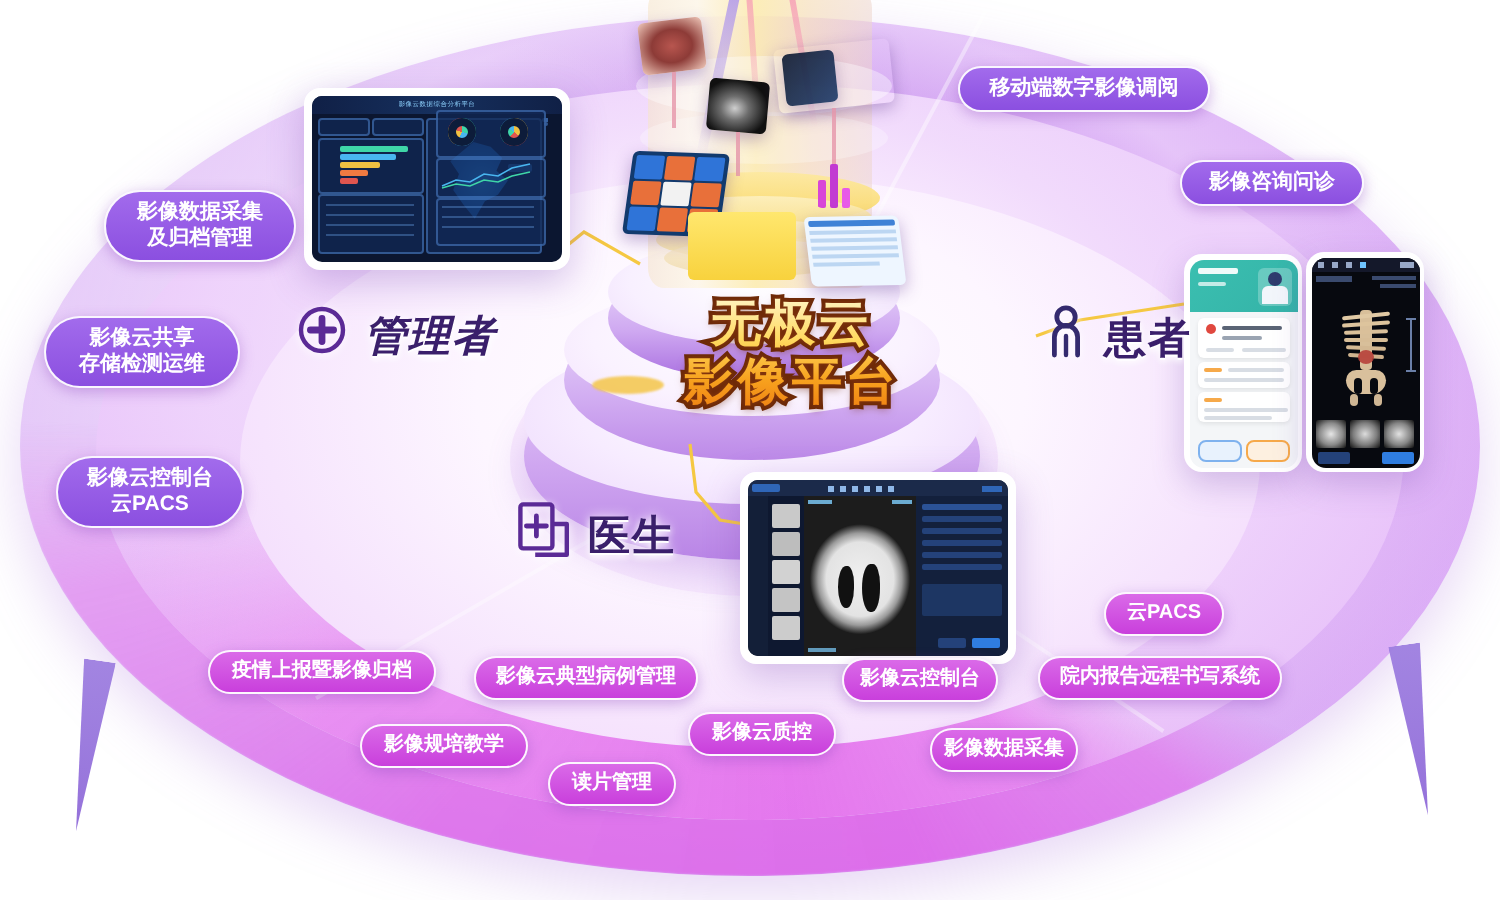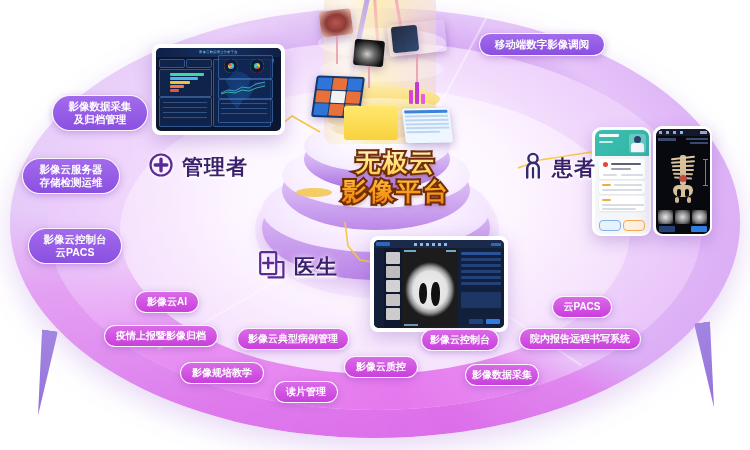--- a/index.html
+++ b/index.html
@@ -436,21 +436,21 @@
       <div style="position:absolute;left:2px;bottom:10px;right:2px;height:14px;display:flex;gap:2px;">
         <div style="flex:1;background:radial-gradient(ellipse at 50% 50%,#e6e6e6 0%,#8a8a8a 55%,#121212 100%);border-radius:1px;"></div>
         <div style="flex:1;background:radial-gradient(ellipse at 50% 50%,#dcdcdc 0%,#7e7e7e 55%,#101010 100%);border-radius:1px;"></div>
         <div style="flex:1;background:radial-gradient(ellipse at 50% 50%,#e2e2e2 0%,#858585 55%,#0e0e0e 100%);border-radius:1px;"></div>
       </div>
       <div style="position:absolute;left:3px;bottom:2px;width:16px;height:6px;border-radius:1px;background:#24427a;"></div>
       <div style="position:absolute;right:3px;bottom:2px;width:16px;height:6px;border-radius:1px;background:#2f7de0;"></div>
     </div>
   </div>
 
-  <div class="role" style="left:148px;top:152px;">
+  <div class="role" style="left:148px;top:152px;font-style:italic;">
     <span class="role-ico">
       <svg width="26" height="26" viewBox="0 0 26 26">
         <circle cx="13" cy="13" r="10.5" fill="none" stroke="#5b2a96" stroke-width="2.2"></circle>
         <path d="M13 7.2 V18.8 M7.2 13 H18.8" stroke="#5b2a96" stroke-width="3.4" stroke-linecap="round"></path>
       </svg>
     </span>
     <span class="role-txt">管理者</span>
   </div>
 
   <div class="role" style="left:522px;top:152px;">
@@ -480,33 +480,33 @@
   </div>
   <div class="center-title">
     <span>无极云</span><br>
     <span>影像平台</span>
   </div>
 
   <div class="pill pill-violet pill-2line" style="left:52px;top:95px;width:94px;height:34px;font-size:10.5px;">
     <span><span>影像数据采集</span><br><span>及归档管理</span></span>
   </div>
   <div class="pill pill-violet pill-2line" style="left:22px;top:158px;width:96px;height:34px;font-size:10.5px;">
-    <span><span>影像云服务器</span><br><span>存储检测运维</span></span>
+    <span><span>影像云共享</span><br><span>存储检测运维</span></span>
   </div>
   <div class="pill pill-violet pill-2line" style="left:28px;top:228px;width:92px;height:34px;font-size:10.5px;">
     <span><span>影像云控制台</span><br><span>云PACS</span></span>
   </div>
 
   <div class="pill pill-violet" style="left:479px;top:33px;width:124px;height:21px;font-size:10.5px;">
     <span>移动端数字影像调阅</span>
   </div>
-
-  <div class="pill pill-magenta" style="left:135px;top:291px;width:62px;height:20px;font-size:10px;">
-      <span>影像云AI</span>
-    </div>
+  <div class="pill pill-violet" style="left:590px;top:80px;width:90px;height:21px;font-size:10.5px;">
+    <span>影像咨询问诊</span>
+  </div>
+
 
   <div class="pill pill-magenta" style="left:104px;top:325px;width:112px;height:20px;font-size:10px;">
       <span>疫情上报暨影像归档</span>
     </div>
 
   <div class="pill pill-magenta" style="left:237px;top:328px;width:110px;height:20px;font-size:10px;">
       <span>影像云典型病例管理</span>
     </div>
 
   <div class="pill pill-magenta" style="left:180px;top:362px;width:82px;height:20px;font-size:10px;">

